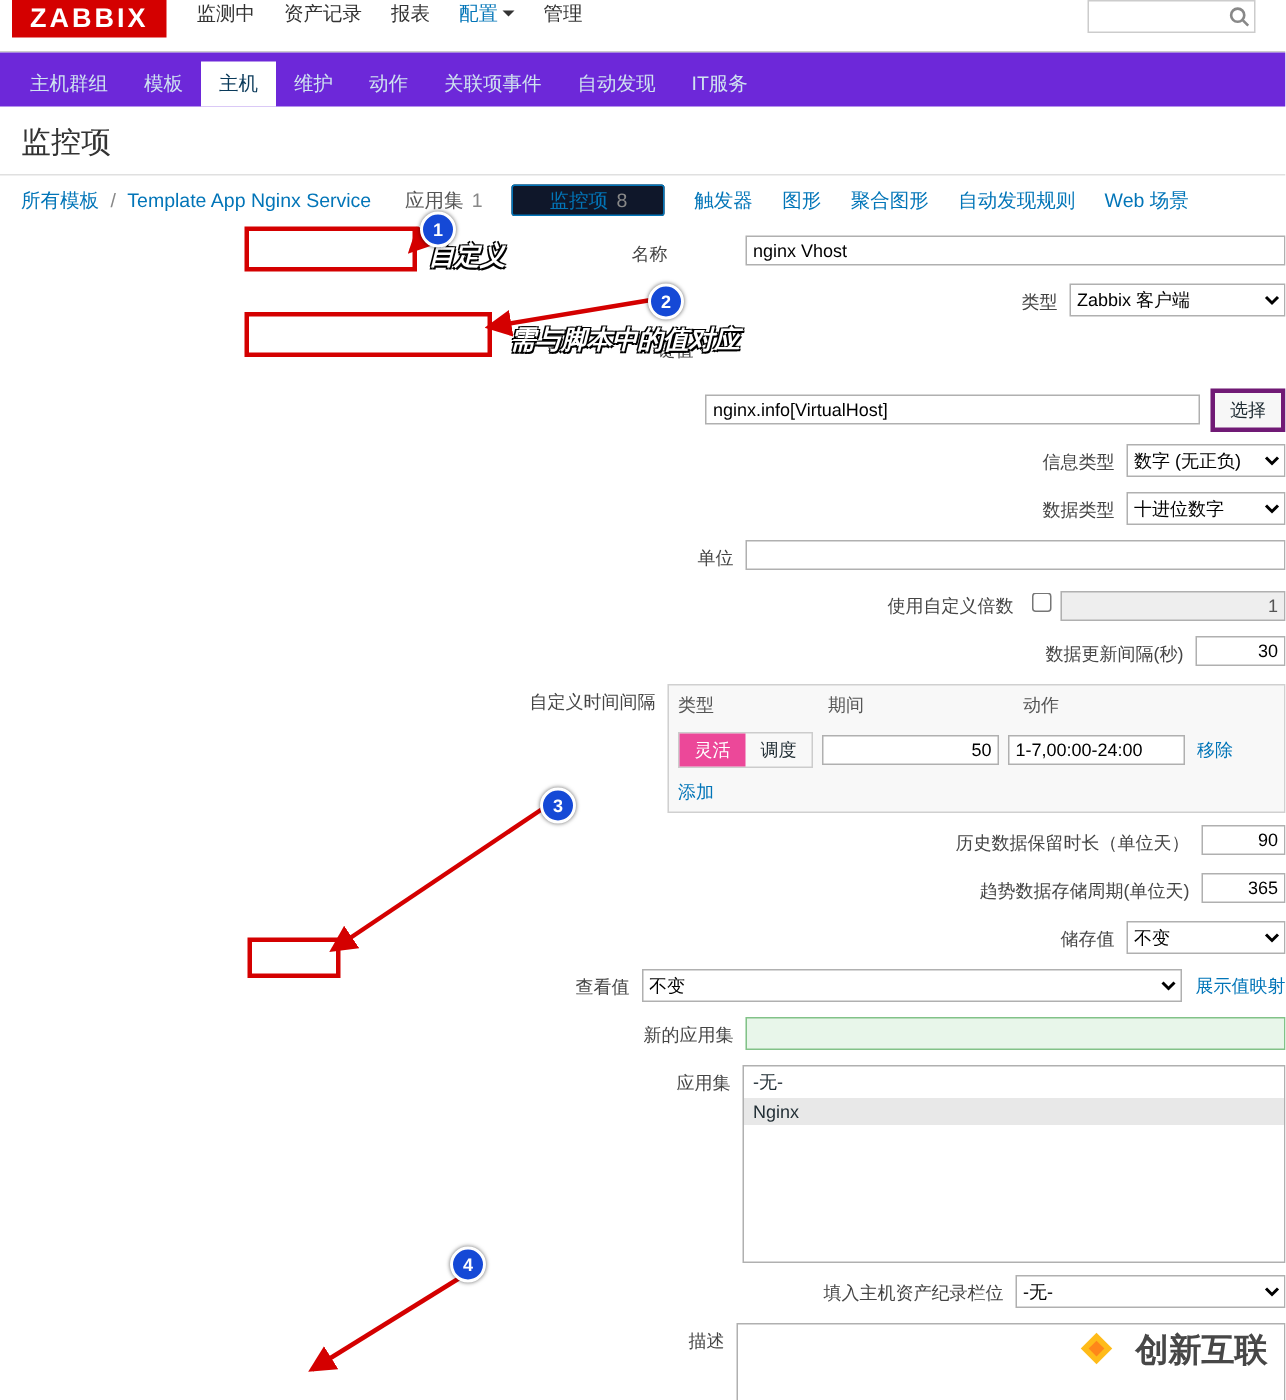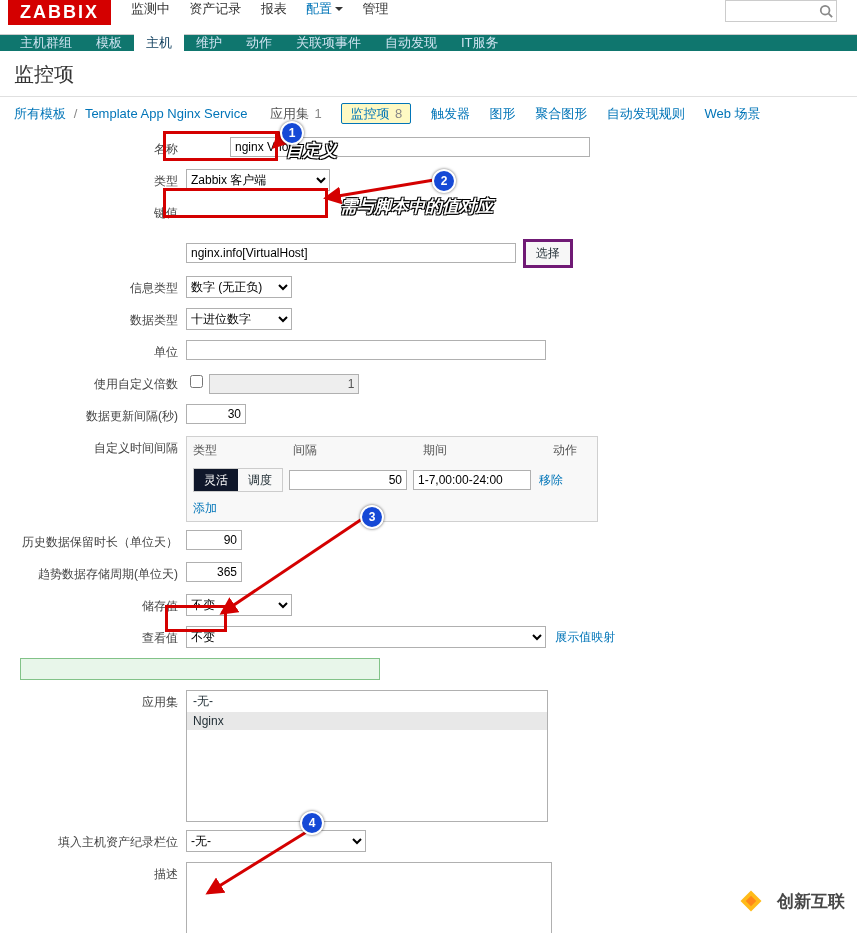--- a/index.html
+++ b/index.html
@@ -3,54 +3,54 @@
 <meta charset="utf-8">
 <style>
   body { margin:0; font-family: Arial, "Microsoft YaHei", sans-serif; font-size:12px; color:#1f2c33; background:#fff; width:857px; }
   .topbar { display:flex; align-items:flex-start; height:34px; border-bottom:1px solid #ccc; padding-left:8px; }
   .logo { background:#d40000; color:#fff; font-weight:bold; font-size:18px; letter-spacing:2px; padding:2px 12px; margin-right:12px; font-family: Arial, sans-serif;}
   .topnav a { color:#333; text-decoration:none; margin:0 8px; font-size:13px; }
   .topnav a.dropdown::after { content:""; display:inline-block; margin-left:3px; border:4px solid transparent; border-top-color:#333; position:relative; top:2px;}
   .topnav a.active { color:#0275b8; }
   .topsearch { margin-left:auto; margin-right:20px; width:110px; height:20px; border:1px solid #ccc; background:#fff; position:relative;}
   .topsearch svg { position:absolute; right:3px; top:3px; }
-  .subbar { background:#0f766e; color:#fff; height:16px; display:flex; align-items:center; padding-left:8px; }
+  .subbar { background:#6d28d9; color:#fff; height:36px; display:flex; align-items:flex-end; padding-left:8px; }
   .subbar a { color:#cfe3f0; text-decoration:none; padding:0 12px; height:30px; line-height:30px; font-size:13px;}
   .subbar a.active { background:#fff; color:#0a3a5a; }
   h1.page-title { font-size:20px; font-weight:normal; margin:10px 0 8px 14px; color:#333;}
   .crumbs { padding:8px 14px 14px 14px; border-top:1px solid #e0e0e0; font-size:13px;}
   .crumbs a { color:#0275b8; text-decoration:none; }
   .crumbs span.sep { color:#888; margin:0 4px;}
   .crumbs .tab { margin:0 8px; color:#555;}
   .crumbs .tab.cur { color:#0275b8;}
-  .crumbs .tab.cur-box { border:1px solid #0275b8; padding:2px 8px; background:#fef9c3; border-radius:2px;}
+  .crumbs .tab.cur-box { border:1px solid #0275b8; padding:2px 24px; background:#0f172a; border-radius:2px;}
   .crumbs .cnt { color:#888; margin-left:2px;}
   .form { padding-left:20px; position:relative;}
-  .row { display:flex; align-items:flex-start; margin-bottom:8px; min-height:24px;}
+  .row { display:flex; align-items:flex-start; margin-bottom:8px; min-height:24px;justify-content:flex-end;}
   .lbl { width:158px; text-align:right; padding-right:8px; padding-top:4px; color:#454545;}
   .ctrl input[type=text] { height:20px; border:1px solid #b0b0b0; padding:1px 4px; font-size:12px; box-sizing:border-box;}
   .ctrl select { height:22px; border:1px solid #b0b0b0; background:#fff; font-size:12px;}
   .ctrl textarea { border:1px solid #b0b0b0; font-size:12px; padding:2px;}
   .btn { display:inline-block; border:3px solid #701a75; background:#f7f7f7; padding:3px 10px; font-size:12px; cursor:pointer;margin-top:38px;}
   .link { color:#0275b8; text-decoration:none; cursor:pointer;}
   .interval-box { border:1px solid #d0d0d0; background:#f8f8f8; padding:0; width:410px;}
   .interval-head { display:flex; font-size:12px; color:#555;}
   .interval-head div { padding:5px 0;}
   .interval-row { display:flex; align-items:center;}
   .tog { display:flex; border:1px solid #ccc; height:22px;}
   .tog span { padding:3px 10px; font-size:12px; cursor:pointer;}
-  .tog .on { background:#0f172a; color:#fff;}
+  .tog .on { background:#ec4899; color:#fff;}
   .appbox { border:1px solid #b0b0b0; width:360px; height:130px; overflow:auto; font-size:12px;}
   .appbox .opt { padding:2px 6px; cursor:pointer;}
   .appbox .sel { background:#e8e8e8;}
   .redbox { border:3px solid #d40000; position:absolute; pointer-events:none; z-index:5;}
   .callout { position:absolute; z-index:7; font-size:17px; color:#fff; font-style:italic; font-weight:bold; text-shadow:-1px -1px 0 #000,1px -1px 0 #000,-1px 1px 0 #000,1px 1px 0 #000; pointer-events:none;}
   .numcircle { position:absolute; width:20px; height:20px; border-radius:50%; background:#1549d6; border:2px solid #fff; color:#fff; font-weight:bold; font-size:12px; display:flex; align-items:center; justify-content:center; box-shadow:0 0 3px rgba(0,0,0,.6); z-index:8; pointer-events:none;}
   svg.arrow { position:absolute; z-index:6; pointer-events:none;}
-  .watermark { position:fixed; right:12px; bottom:18px; display:flex; align-items:center; gap:12px; font-size:17px; color:#333; font-weight:bold; opacity:.9;}
+  .watermark { position:fixed; right:12px; bottom:18px; display:flex; align-items:flex-start; gap:12px; font-size:22px; color:#333; font-weight:bold; opacity:.9;}
   .watermark .ico { width:28px; height:28px; position:relative;}
   .newapp { border:1px solid #82c288; background:#e8f6ea; width:358px; height:20px;}
 </style>
 </head>
 <body>
 
 <div class="topbar">
   <div class="logo">ZABBIX</div>
   <div class="topnav">
     <a href="#">监测中</a>
@@ -141,21 +141,20 @@
     <div class="lbl">数据更新间隔(秒)</div>
     <div class="ctrl"><input type="text" style="width: 60px; text-align: right;" value="30"></div>
   </div>
 
   <div class="row">
     <div class="lbl">自定义时间间隔</div>
     <div class="ctrl">
       <div class="interval-box">
         <div class="interval-head">
           <div style="width:100px;padding-left:6px">类型</div>
-          <div style="width:130px">间隔</div>
           <div style="width:130px">期间</div>
           <div style="width:40px">动作</div>
         </div>
         <div class="interval-row" style="padding:4px 6px">
           <div class="tog">
             <span class="on">灵活</span>
             <span>调度</span>
           </div>
           <input type="text" style="width: 118px; margin-left: 6px; text-align: right; height: 20px; border: 1px solid rgb(176, 176, 176);" value="50">
           <input type="text" style="width: 118px; margin-left: 6px; height: 20px; border: 1px solid rgb(176, 176, 176);" value="1-7,00:00-24:00">
@@ -183,20 +182,21 @@
 
   <div class="row">
     <div class="lbl">查看值</div>
     <div class="ctrl">
       <select style="width:360px"><option>不变</option></select>
       <a class="link" style="margin-left:6px">展示值映射</a>
     </div>
   </div>
 
   <div class="row">
+    <div class="lbl">新的应用集</div>
     <div class="ctrl">
         <div class="newapp"></div>
       </div>
   </div>
 
   <div class="row">
     <div class="lbl">应用集</div>
     <div class="ctrl">
       <div class="appbox">
         <div class="opt">-无-</div>

